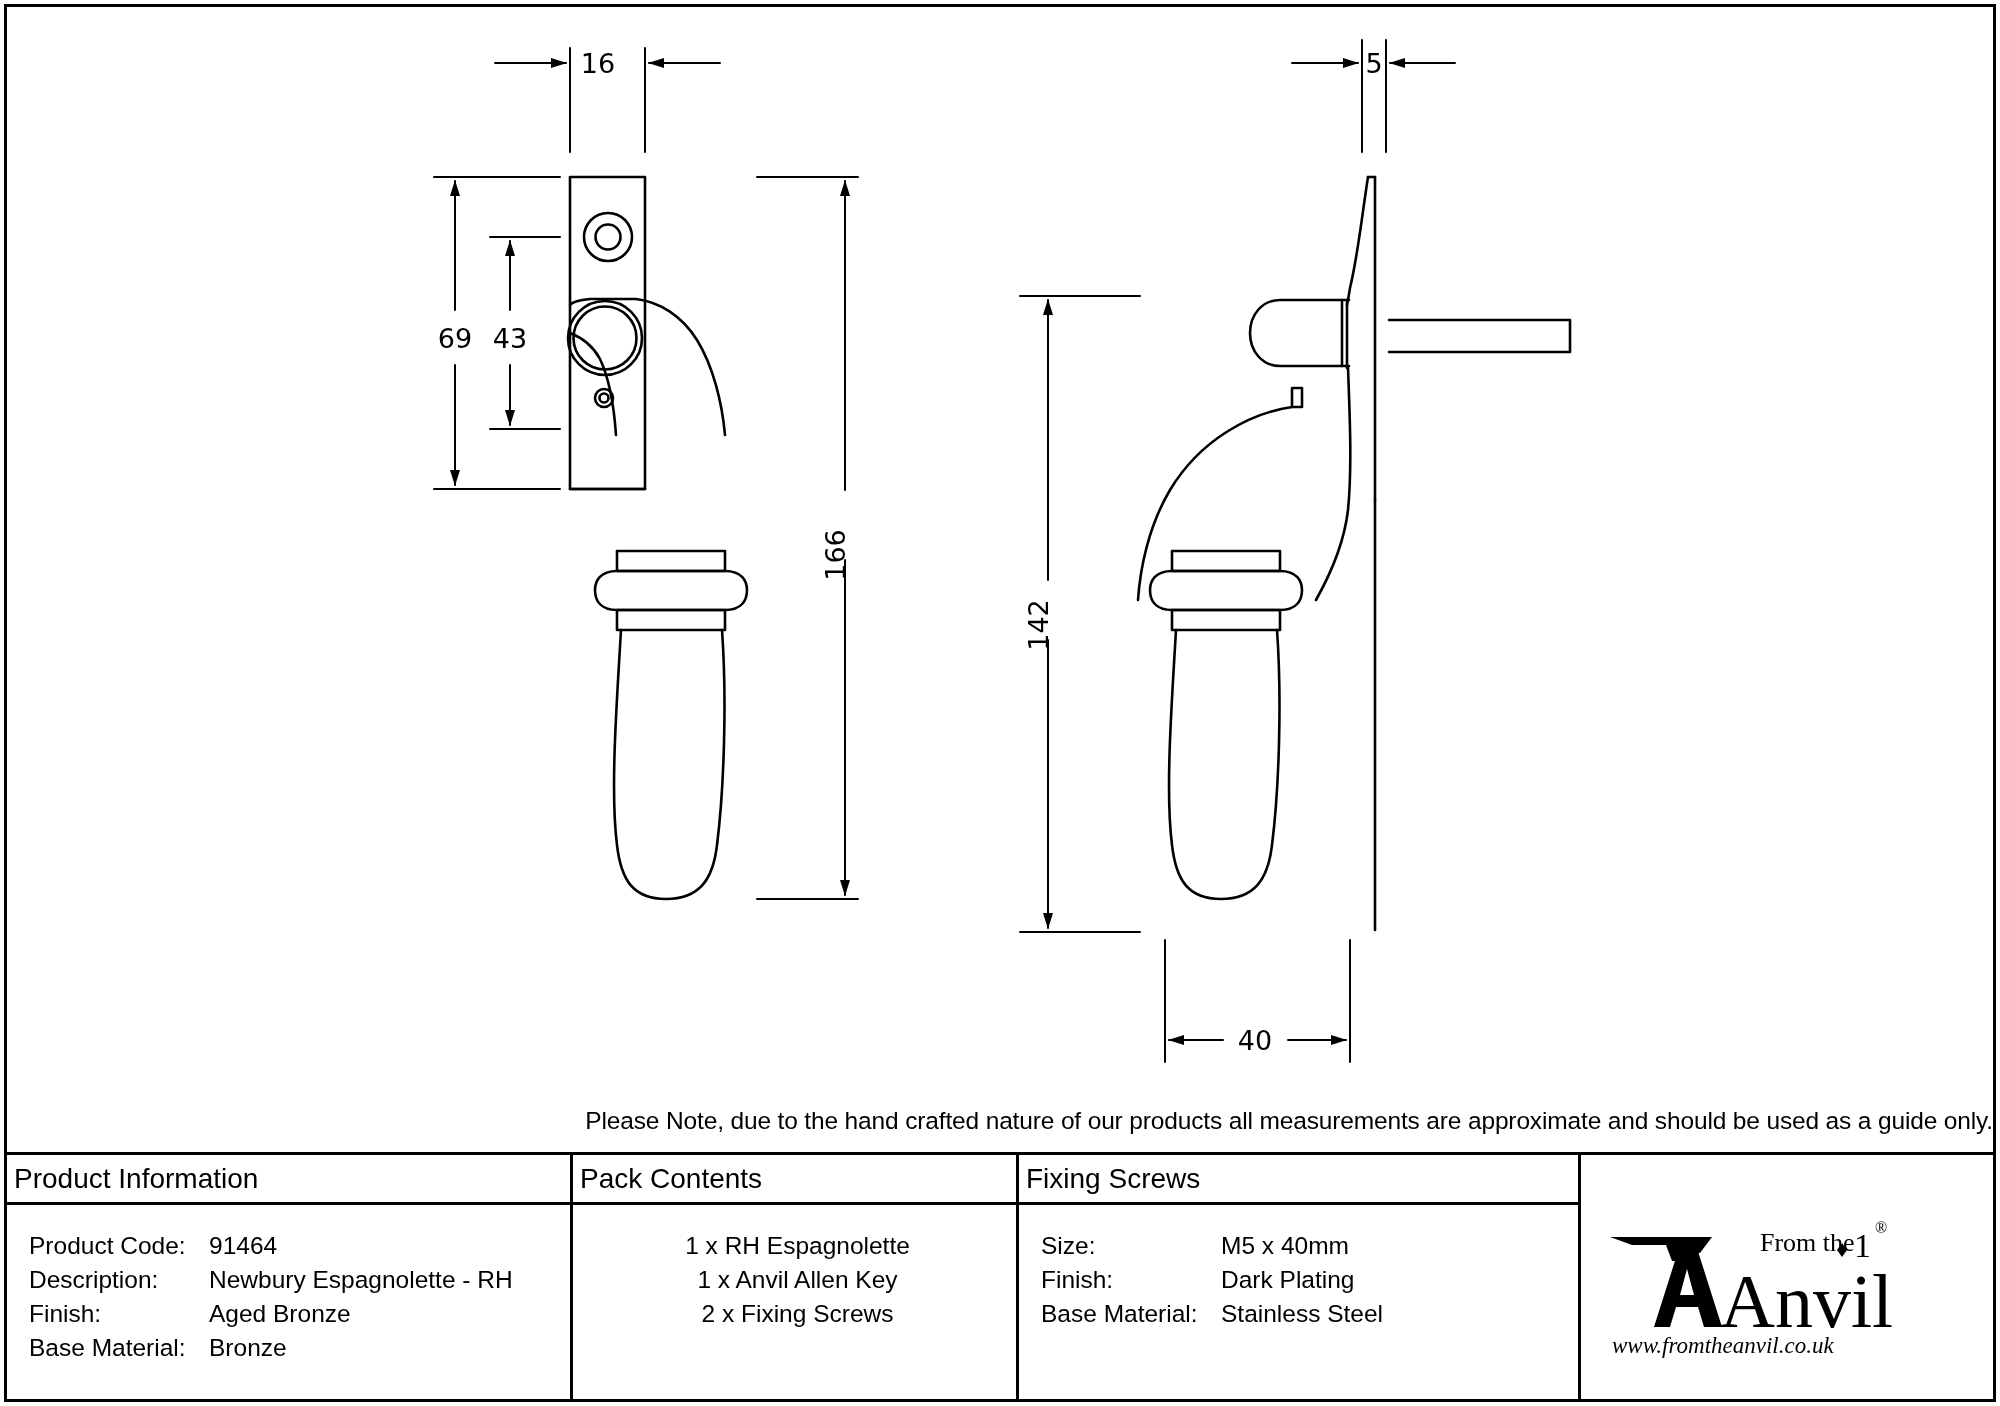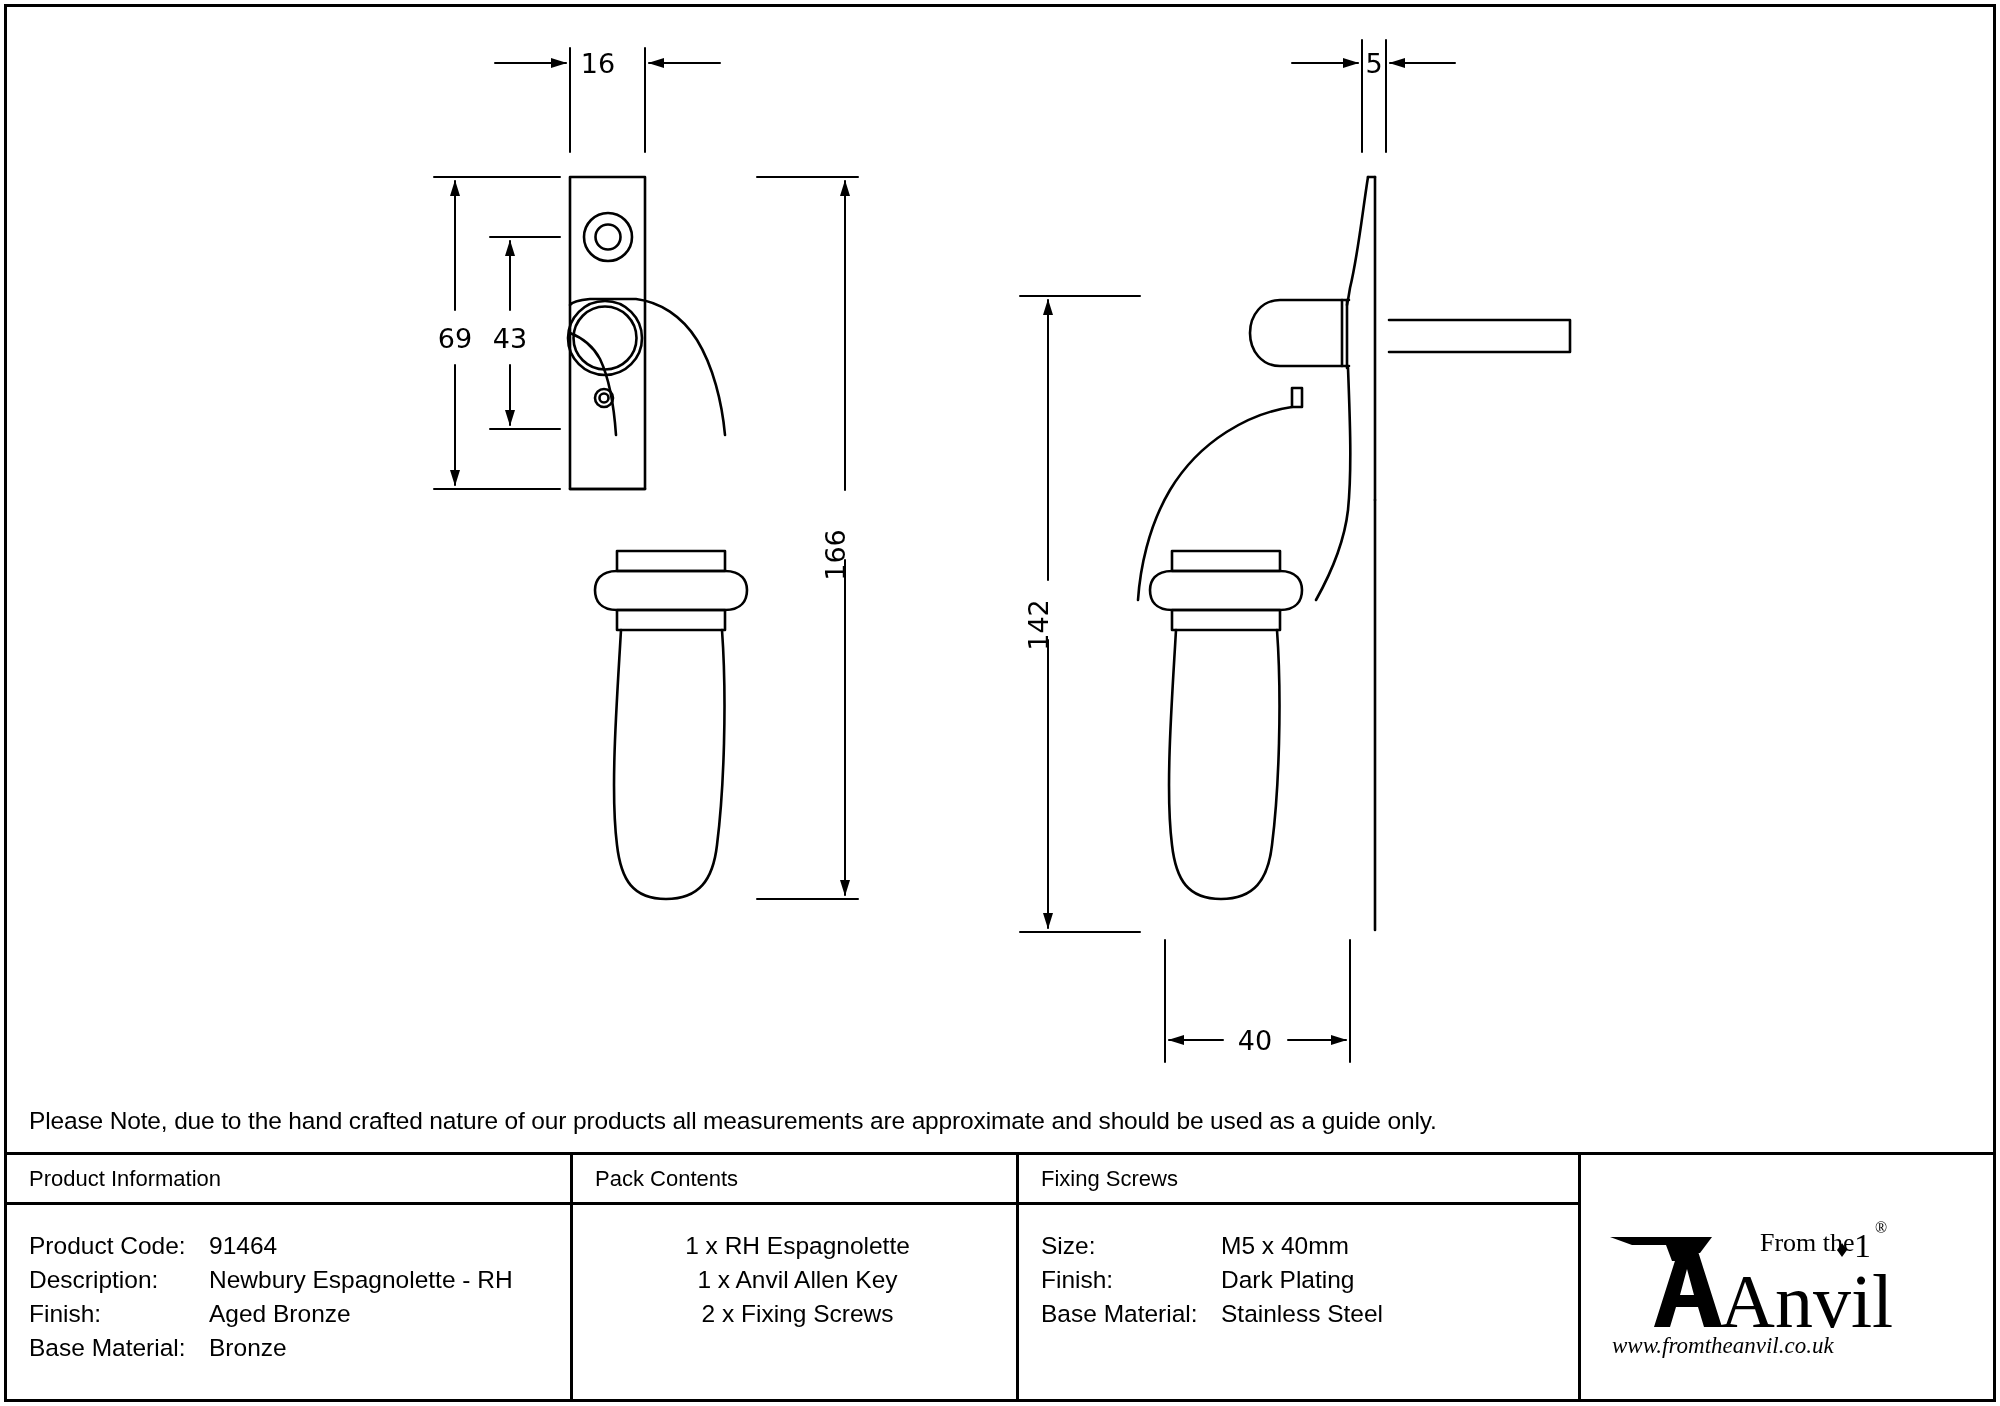--- a/index.html
+++ b/index.html
@@ -46,20 +46,21 @@
   .note-row {
     position: absolute;
     left: 0;
     top: 0;
     width: 100%;
     height: 65px;
     border-bottom: 3px solid #000;
     box-sizing: border-box;
     display: flex;
     align-items: center;
+    justify-content: flex-end;
   }
   .note-text {
     padding-left: 22px;
     font-size: 24.5px;
     letter-spacing: -0.15px;
     white-space: nowrap;
   }
   .cols {
     position: absolute;
     left: 0;
@@ -76,22 +77,22 @@
   .col-a { width: 566px; }
   .col-b { width: 446px; }
   .col-c { width: 562px; }
   .col-d { width: 322px; border-right: none; }
   .col-head {
     height: 50px;
     border-bottom: 3px solid #000;
     box-sizing: border-box;
     display: flex;
     align-items: center;
-    padding-left: 22px;
-    font-size: 22px;
+    padding-left: 7px;
+    font-size: 28px;
   }
   .col-body {
     padding: 24px 16px 0 22px;
     box-sizing: border-box;
   }
   .kv {
     display: flex;
     font-size: 24.5px;
     line-height: 34px;
     white-space: nowrap;

